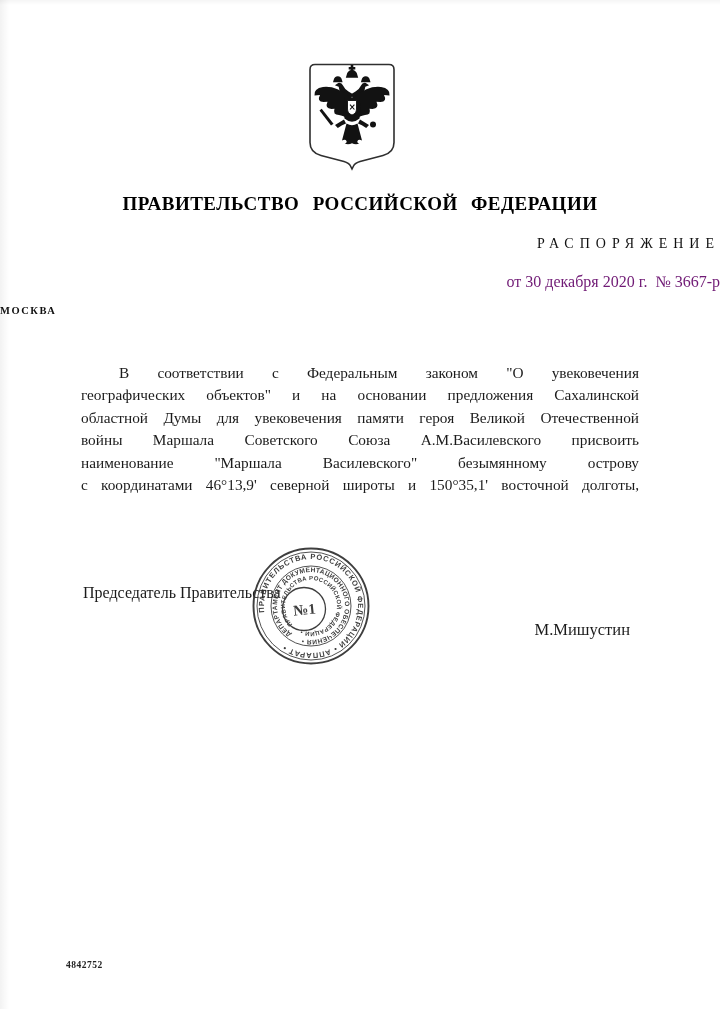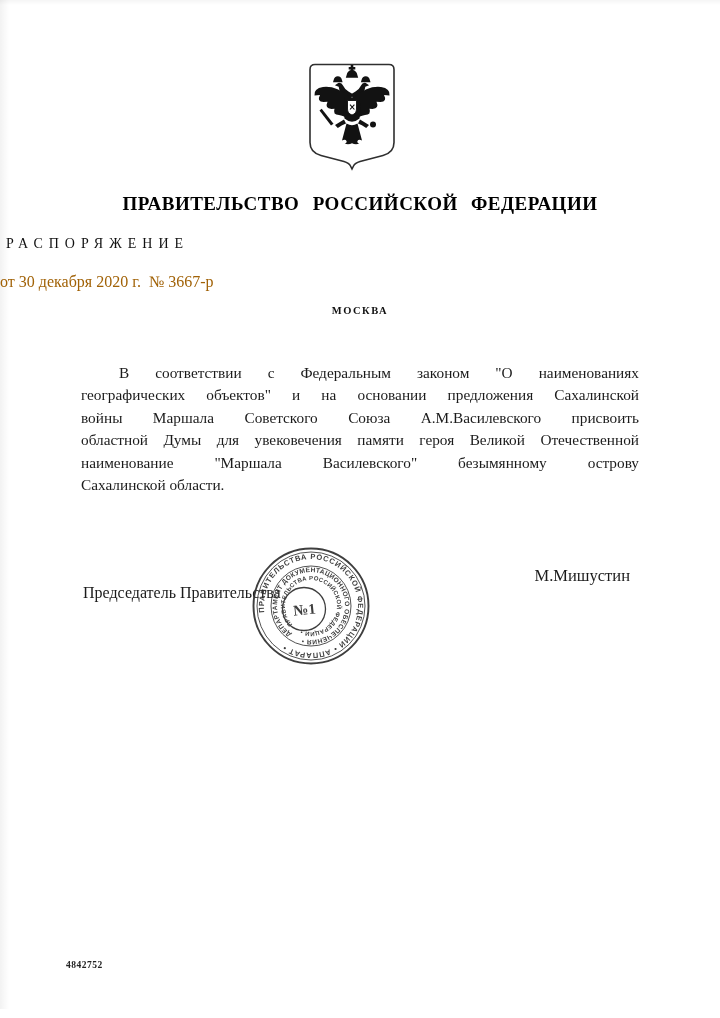--- a/index.html
+++ b/index.html
@@ -31,35 +31,34 @@
     position: absolute; top: 193px; left: 0; width: 100%;
     text-align: center;
     font-weight: bold;
     font-size: 19px;
     letter-spacing: 0.5px;
     word-spacing: 8px;
     color: #000;
   }
   .doc-type {
     position: absolute; top: 236px; left: 0; width: 100%;
-    text-align: left;
+    text-align: right;
     font-size: 14px;
     letter-spacing: 6px;
     text-indent: 6px; 
     color: #111;
   }
   .date-line {
     position: absolute; top: 273px; left: 0; width: 100%;
-    text-align: left;
+    text-align: right;
     font-size: 16px;
-    color: #a16207;
+    color: #701a75;
   }
   .city {
     position: absolute; top: 305px; left: 0; width: 100%;
-    text-align: center;
     font-size: 10.5px;
     font-weight: bold;
     letter-spacing: 1.5px;
     color: #111;
   }
   .body-text {
     position: absolute;
     left: 81px; top: 362px;
     width: 558px;
     font-size: 15.3px;
@@ -70,21 +69,21 @@
   .ln.indent { text-indent: 38px; }
   .sig-title {
     position: absolute;
     left: 83px; top: 582px;
     font-size: 16px;
     line-height: 22px;
   }
   .sig-title .line2 { padding-left: 20px; }
   .sig-name {
     position: absolute;
-    top: 566px; right: 90px;
+    top: 620px; right: 90px;
     font-size: 16.5px;
   }
   .stamp {
     position: absolute;
     left: 252px; top: 547px;
     width: 118px; height: 118px;
     opacity: 0.92;
   }
   .doc-code {
     position: absolute;
@@ -124,26 +123,26 @@
 
   <div class="org-title">ПРАВИТЕЛЬСТВО РОССИЙСКОЙ ФЕДЕРАЦИИ</div>
 
   <div class="doc-type">РАСПОРЯЖЕНИЕ</div>
 
   <div class="date-line">от 30 декабря 2020 г. &nbsp;№ 3667-р</div>
 
   <div class="city">МОСКВА</div>
 
   <div class="body-text">
-    <div class="ln just indent">В соответствии с Федеральным законом "О наименованиях</div>
+    <div class="ln just indent">В соответствии с Федеральным законом "О увековечения</div>
     <div class="ln just">географических объектов" и на основании предложения Сахалинской</div>
+    <div class="ln just">областной Думы для увековечения памяти героя Великой Отечественной</div>
     <div class="ln just">войны Маршала Советского Союза А.М.Василевского присвоить</div>
-    <div class="ln just">областной Думы для увековечения памяти героя Великой Отечественной</div>
     <div class="ln just">наименование "Маршала Василевского" безымянному острову</div>
-    <div class="ln">Сахалинской области.</div>
+    <div class="ln just">с координатами 46°13,9' северной широты и 150°35,1' восточной долготы,</div>
   </div>
 
   <div class="sig-title">
     <div class="line1">Председатель Правительства</div>
   </div>
 
   <div class="sig-name">М.Мишустин</div>
 
   <svg class="stamp" viewBox="-59 -59 118 118" aria-hidden="true">
     <defs>

